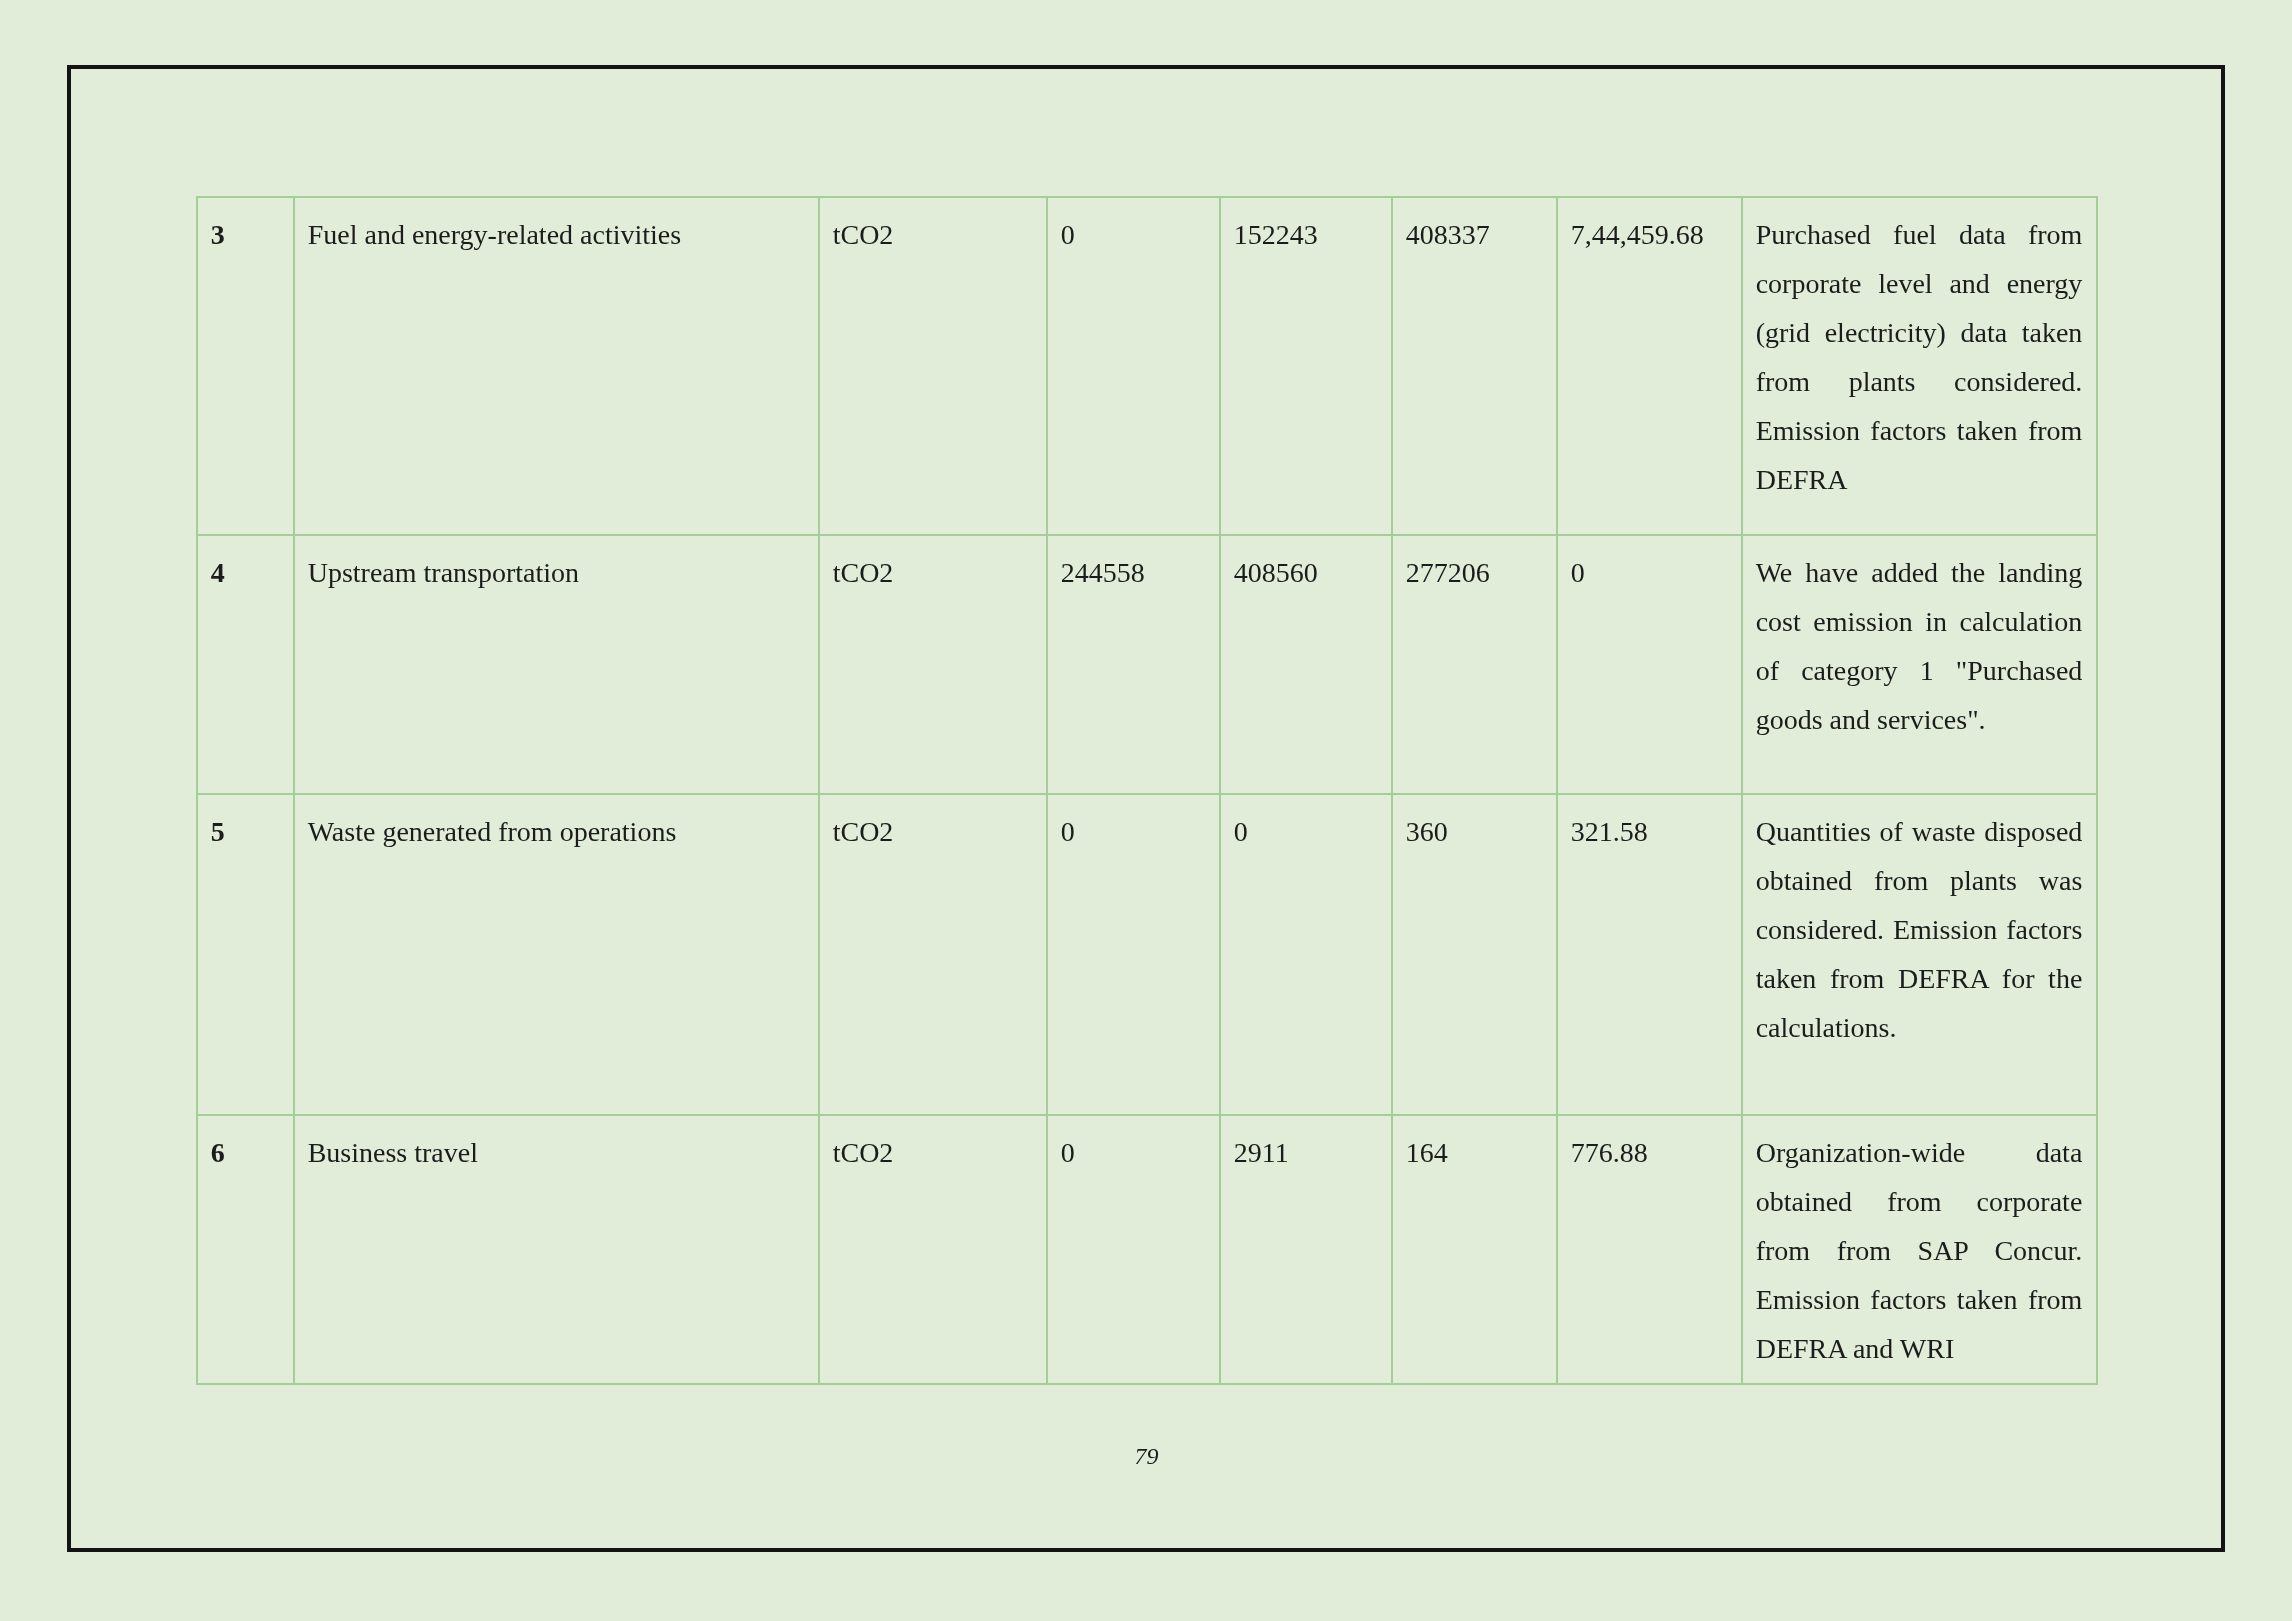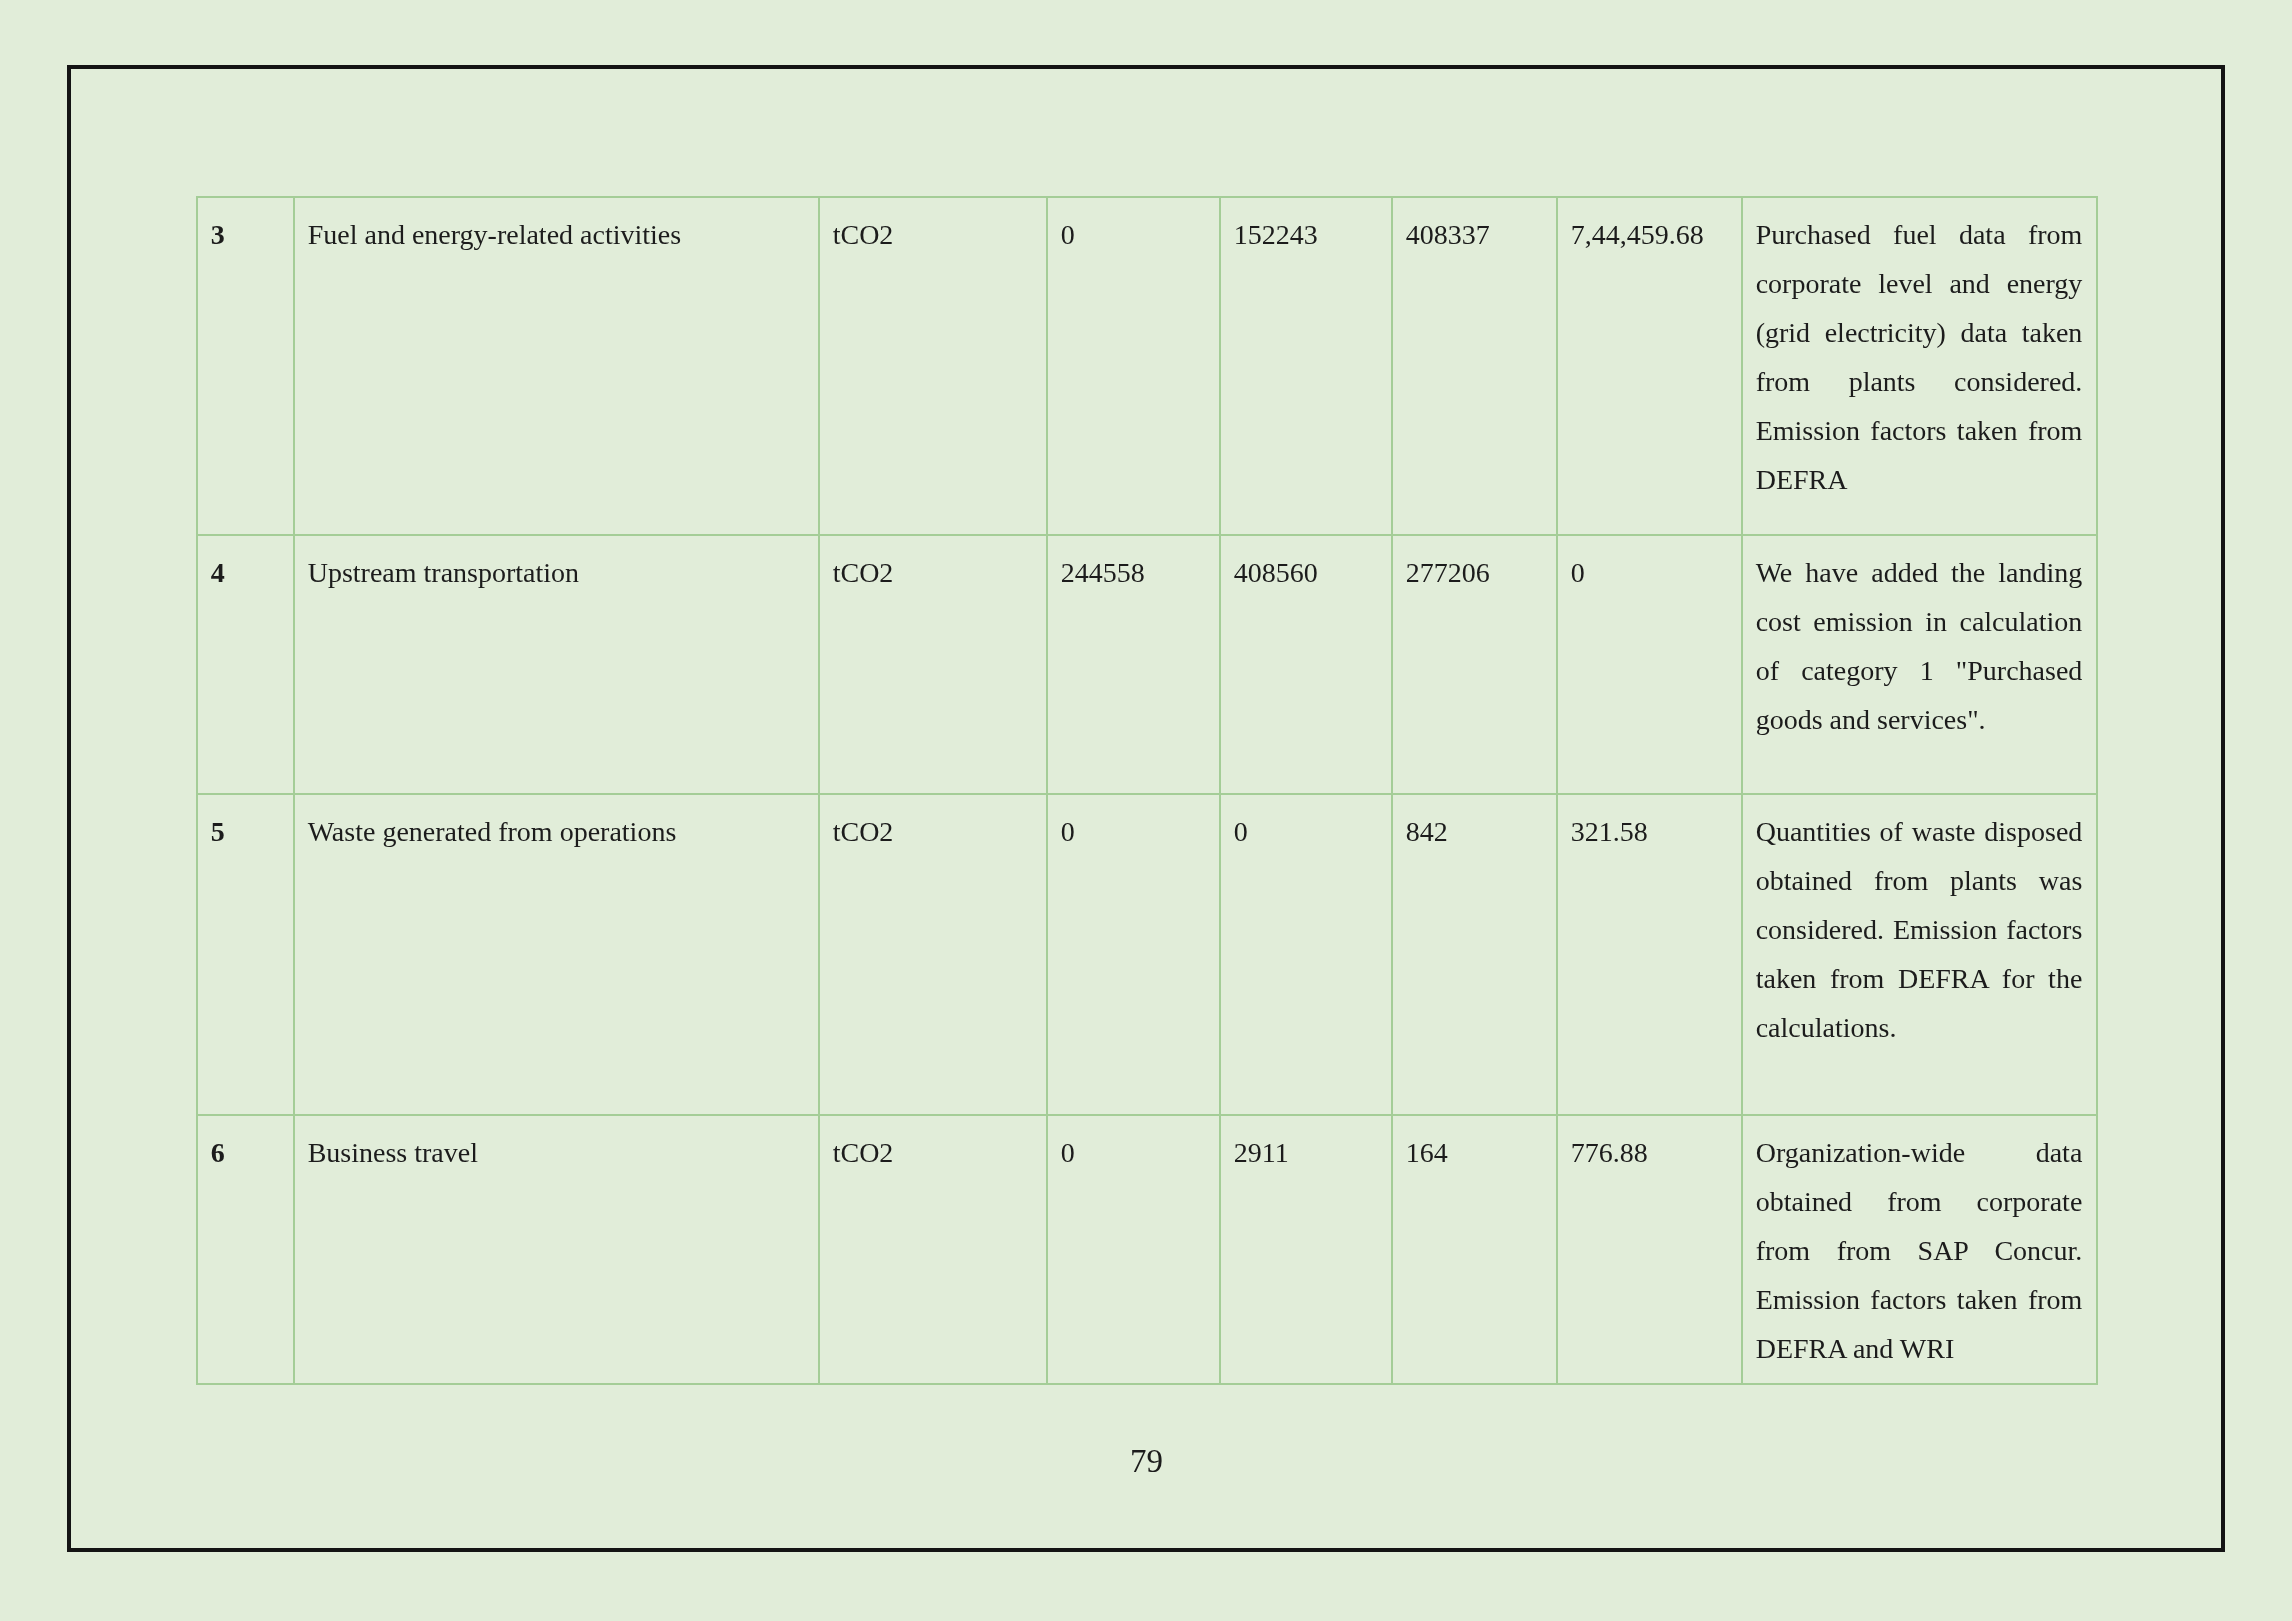--- a/index.html
+++ b/index.html
@@ -54,21 +54,22 @@
     line-height: 50px;
     padding-right: 15.7px;
     border-radius: 19px;
   }
   .pageno {
     position: absolute;
     left: 0;
     top: 1443px;
     width: 2293px;
     text-align: center;
-    font-size: 33px;
+    font-size: 24px;
+    font-style: italic;
   }
 </style>
 </head>
 <body>
 
 <div class="frame"></div>
 
 <table class="doc-table">
   <colgroup>
     <col style="width:97px">
@@ -100,21 +101,21 @@
       <td class="c-val">277206</td>
       <td class="c-val">0</td>
       <td class="c-rem">We have added the landing cost emission in calculation of category 1 "Purchased goods and services".</td>
     </tr>
     <tr class="row-2">
       <td class="c-num">5</td>
       <td class="c-act">Waste generated from operations</td>
       <td class="c-unit">tCO2</td>
       <td class="c-val">0</td>
       <td class="c-val">0</td>
-      <td class="c-val">842</td>
+      <td class="c-val">360</td>
       <td class="c-val">321.58</td>
       <td class="c-rem">Quantities of waste disposed obtained from plants was considered. Emission factors taken from DEFRA for the calculations.</td>
     </tr>
     <tr class="row-3">
       <td class="c-num">6</td>
       <td class="c-act">Business travel</td>
       <td class="c-unit">tCO2</td>
       <td class="c-val">0</td>
       <td class="c-val">2911</td>
       <td class="c-val">164</td>

